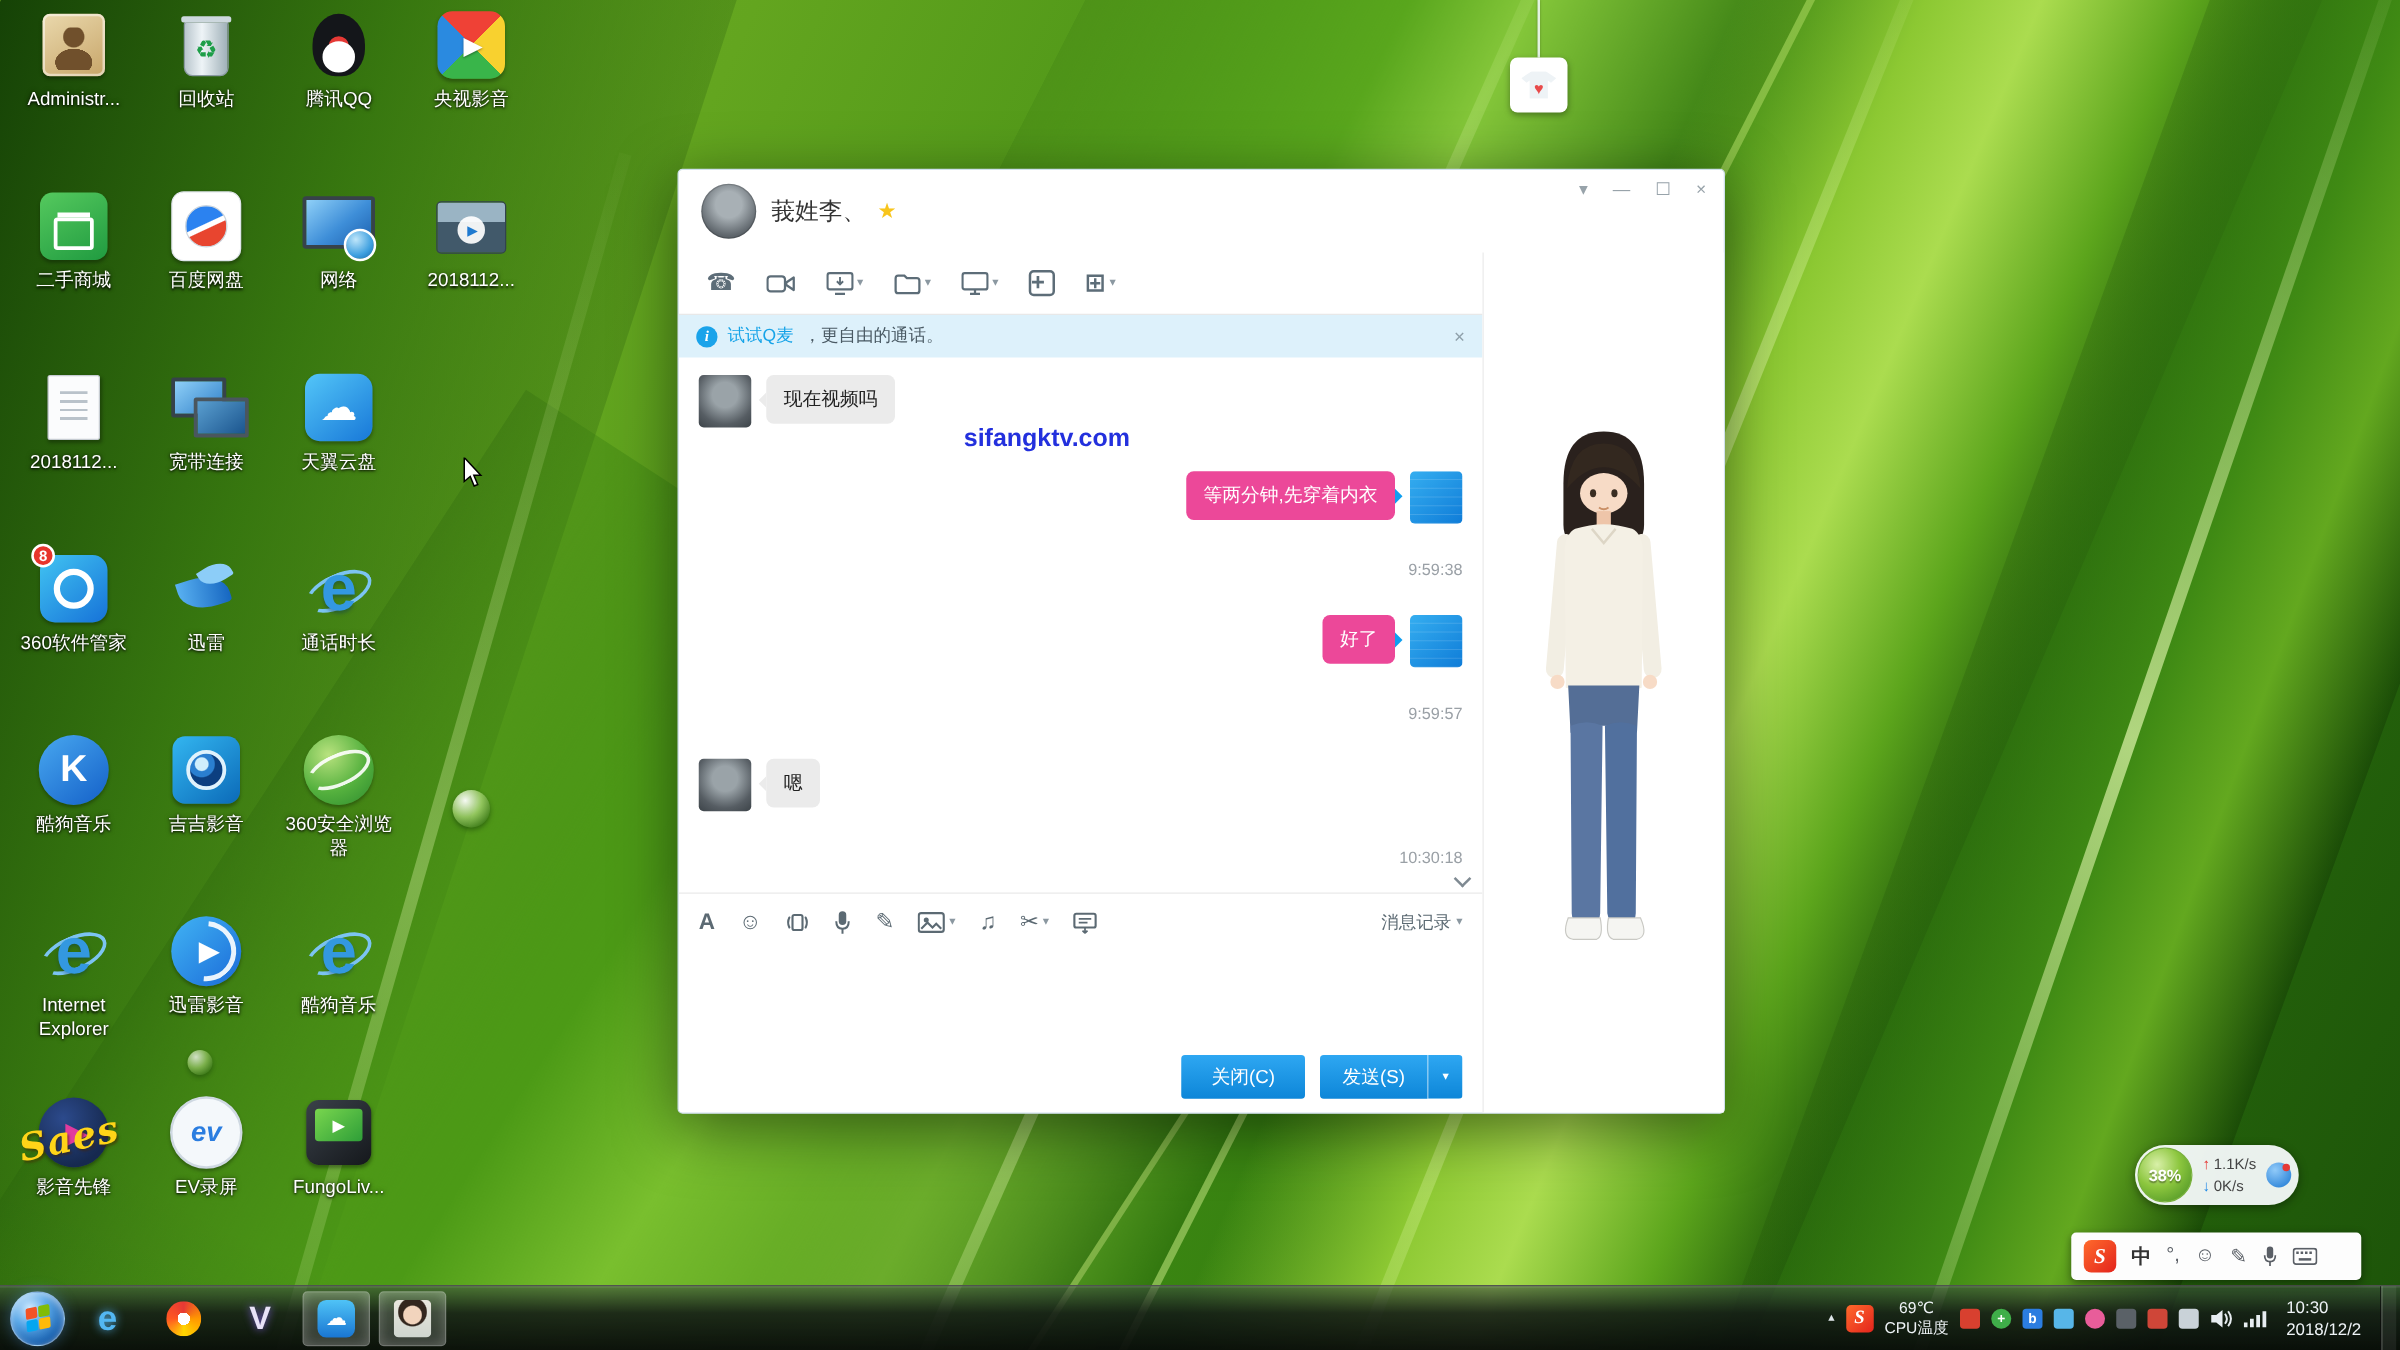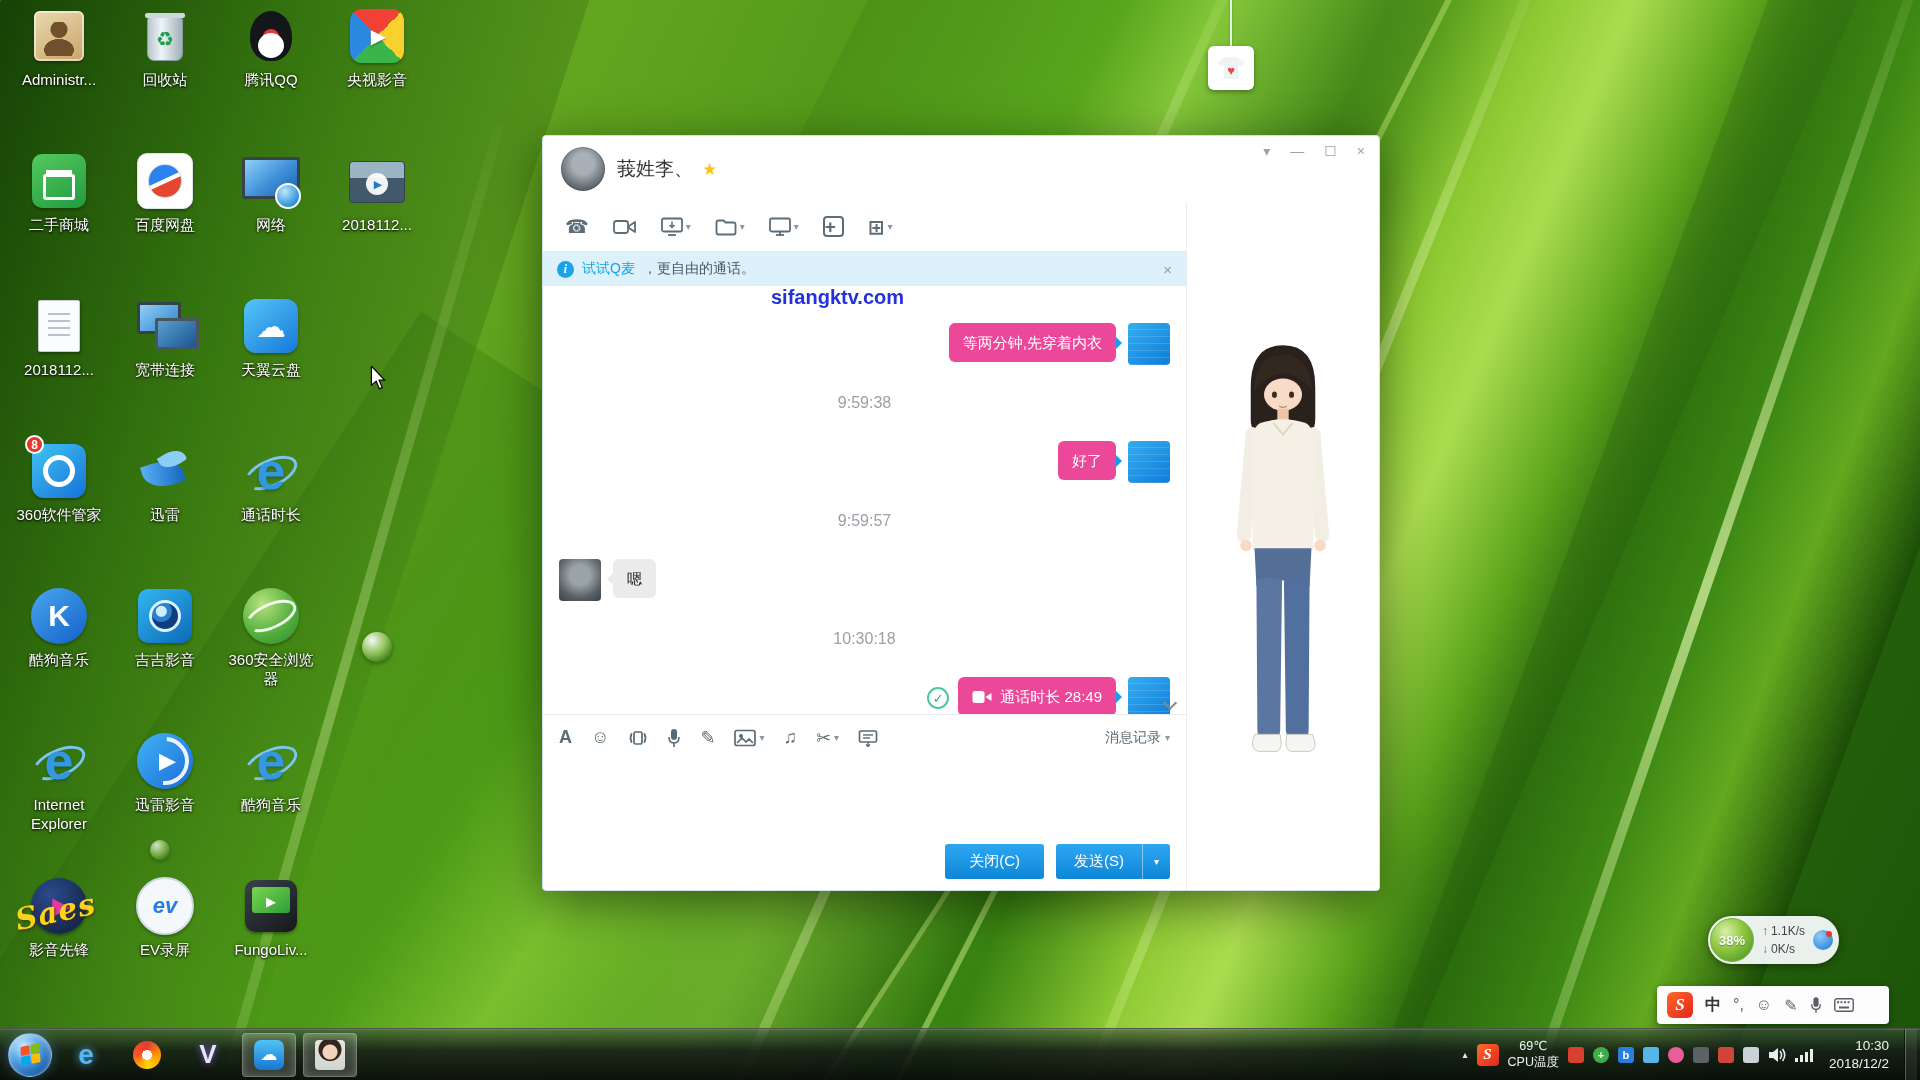--- a/index.html
+++ b/index.html
@@ -123,21 +123,21 @@
   .mrow.right{justify-content:flex-end}
   .mavatar{width:42px;height:42px;border-radius:4px;flex:none}
   .mavatar.peer{background:radial-gradient(circle at 50% 38%,#9aa3a8 0 30%,#565d63 70%,#3c4348)}
   .mavatar.self{background:linear-gradient(140deg,#35aef0,#0f7cd8);background-image:linear-gradient(0deg,rgba(255,255,255,.14) 1px,transparent 1px),linear-gradient(140deg,#35aef0,#0f7cd8);background-size:100% 7px,100% 100%}
   .bubble{max-width:58%;padding:9px 14px;border-radius:6px;font-size:15px;line-height:1.4;position:relative}
   .bubble.l{background:#ebebeb;color:#222;margin-left:12px}
   .bubble.l::before{content:"";position:absolute;left:-6px;top:14px;border:6px solid transparent;border-right-color:#ebebeb;border-left:0}
   .bubble.r{background:#ec4899;color:#fff;margin-right:12px}
   .bubble.r::after{content:"";position:absolute;right:-6px;top:14px;border:6px solid transparent;border-left-color:#0f9ff0;border-right:0}
   .linkline{margin:-14px 0 14px 212px;color:#2330dd;font-size:20px;font-weight:600}
-  .time{ text-align:center;color:#9aa0a6;font-size:16px;margin:29px 0}
+  .time{ text-align:right;color:#9aa0a6;font-size:13px;margin:29px 0}
   .check-circle{width:22px;height:22px;border-radius:50%;border:2px solid #49c7a0;color:#2fae87;font-size:13px;display:flex;align-items:center;justify-content:center;align-self:center;margin-right:9px}
   .bubble.call{display:flex;align-items:center;gap:8px}
   .scrolldn{position:absolute;right:10px;bottom:4px;width:12px;height:12px;cursor:pointer}
   .scrolldn::before{content:"";position:absolute;left:1px;top:0;width:8px;height:8px;border-right:2px solid #7f8a92;border-bottom:2px solid #7f8a92;transform:rotate(45deg)}
 
   .input-toolbar{height:46px;flex:none;border-top:1px solid #eaeaea;display:flex;align-items:center;gap:19px;padding:0 16px;color:#5c6a73}
   .it{display:flex;align-items:center;gap:3px;font-size:18px;cursor:pointer}
   .it-font{font-size:18px;font-weight:bold}
   .history{margin-left:auto;display:flex;align-items:center;gap:4px;font-size:14px;cursor:pointer}
   .input-area{height:72px;flex:none}
@@ -161,21 +161,21 @@
   .t-v .tglyph{font-size:26px;font-weight:800;color:#e8e2f8;text-shadow:0 0 7px #7b5cd6}
   .t-cloud .tglyph{background:linear-gradient(#4fc3f7,#1976d2);color:#fff;width:30px;height:30px;border-radius:7px;display:flex;align-items:center;justify-content:center;font-size:17px}
   .t-qq .tart{width:30px;height:30px;border-radius:4px;background:radial-gradient(circle at 50% 40%,#f2d4bd 0 7px,transparent 8px),radial-gradient(circle at 50% 32%,#33261e 0 11px,transparent 12px),linear-gradient(#e9e6de,#cfd6cf)}
   .tray{margin-left:auto;display:flex;align-items:center;gap:9px;padding-right:3px;color:#eef3f6}
   .tray-expand{font-size:10px;color:#dfe6ea;cursor:pointer}
   .sogou-tray{width:22px;height:22px;border-radius:4px;background:linear-gradient(135deg,#ff6a2b,#e3241d);color:#fff;font:italic bold 15px "Liberation Serif",serif;display:flex;align-items:center;justify-content:center;cursor:pointer}
   .temp{font-size:12.5px;line-height:1.25;text-align:center;cursor:pointer}
   .tray-ic{width:16px;height:16px;border-radius:3px;background:var(--c,#888);display:flex;align-items:center;justify-content:center;color:#fff;font-size:11px;font-weight:bold;cursor:pointer;flex:none}
   .tray-ic.round{border-radius:50%}
   .tray svg{display:block;cursor:pointer}
-  .clock{font-size:13.5px;line-height:1.3;text-align:right;cursor:pointer;padding:0 6px}
+  .clock{font-size:13.5px;line-height:1.3;text-align:left;cursor:pointer;padding:0 6px}
   .show-desktop{width:13px;height:52px;background:rgba(255,255,255,.07);border-left:1px solid rgba(0,0,0,.65);box-shadow:inset 1px 0 0 rgba(255,255,255,.25);cursor:pointer}
 
   
   .net-widget{position:absolute;left:1708px;top:916px;height:48px;border-radius:24px;background:rgba(250,253,255,.93);box-shadow:0 2px 8px rgba(0,0,0,.4);display:flex;align-items:center;padding:2px 6px 2px 2px;gap:8px;z-index:11}
   .ball{width:44px;height:44px;border-radius:50%;background:radial-gradient(circle at 35% 30%,#d9f0a8,#8cc63e 45%,#5a9e2a 82%);border:1px solid #7ab23e;color:#fff;font-weight:bold;font-size:13px;display:flex;align-items:center;justify-content:center;text-shadow:0 1px 1px rgba(0,0,0,.35)}
   .speeds{font-size:12px;color:#444;line-height:1.5;white-space:nowrap}
   .up{color:#e53935;margin-right:3px}.dn{color:#1e88e5;margin-right:3px}
   .handle{width:20px;height:20px;border-radius:50%;background:radial-gradient(circle at 35% 30%,#90caf9,#1976d2);position:relative}
   .handle::after{content:"";position:absolute;right:1px;top:1px;width:6px;height:6px;border-radius:50%;background:#e53935}
 
@@ -444,20 +444,24 @@
         </div>
 
         <div class="banner">
           <span class="info-i">i</span>
           <a class="banner-link">试试Q麦</a>
           <span>，更自由的通话。</span>
           <span class="banner-close">×</span>
         </div>
 
         <div class="messages">
+          <div class="mrow left">
+            <div class="mavatar peer"></div>
+            <div class="bubble l">现在视频吗</div>
+          </div>
           <div class="linkline">sifangktv.com</div>
           <div class="mrow right">
             <div class="bubble r">等两分钟,先穿着内衣</div>
             <div class="mavatar self"></div>
           </div>
           <div class="time">9:59:38</div>
           <div class="mrow right">
             <div class="bubble r">好了</div>
             <div class="mavatar self"></div>
           </div>

